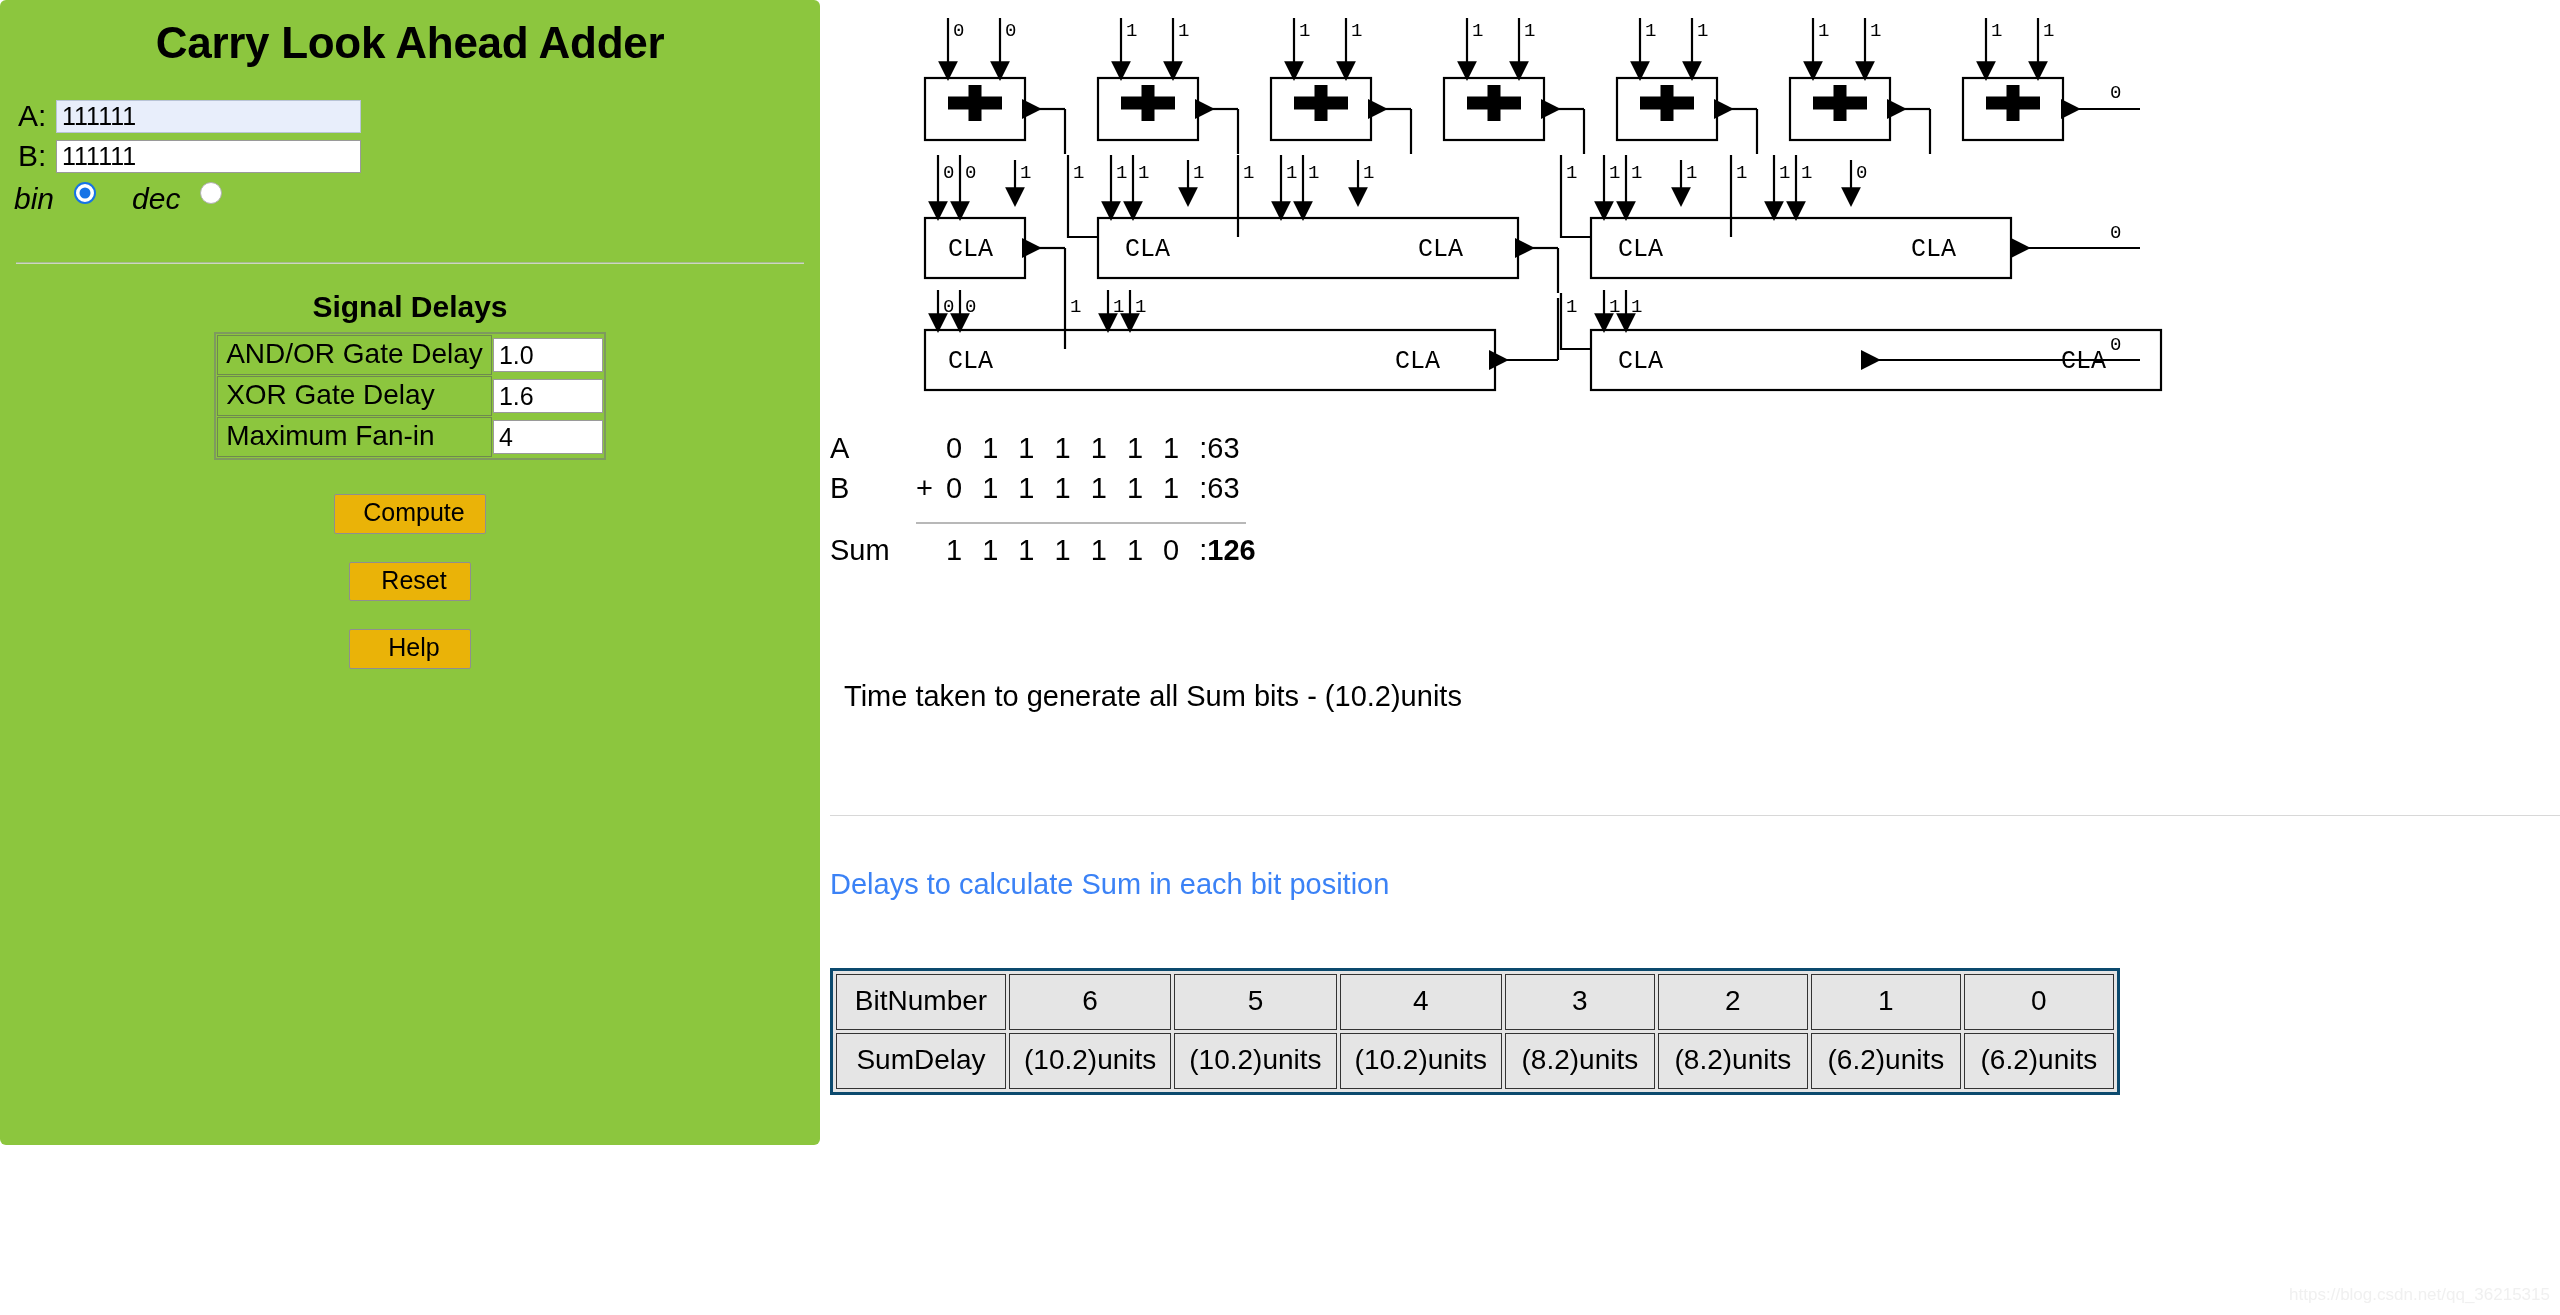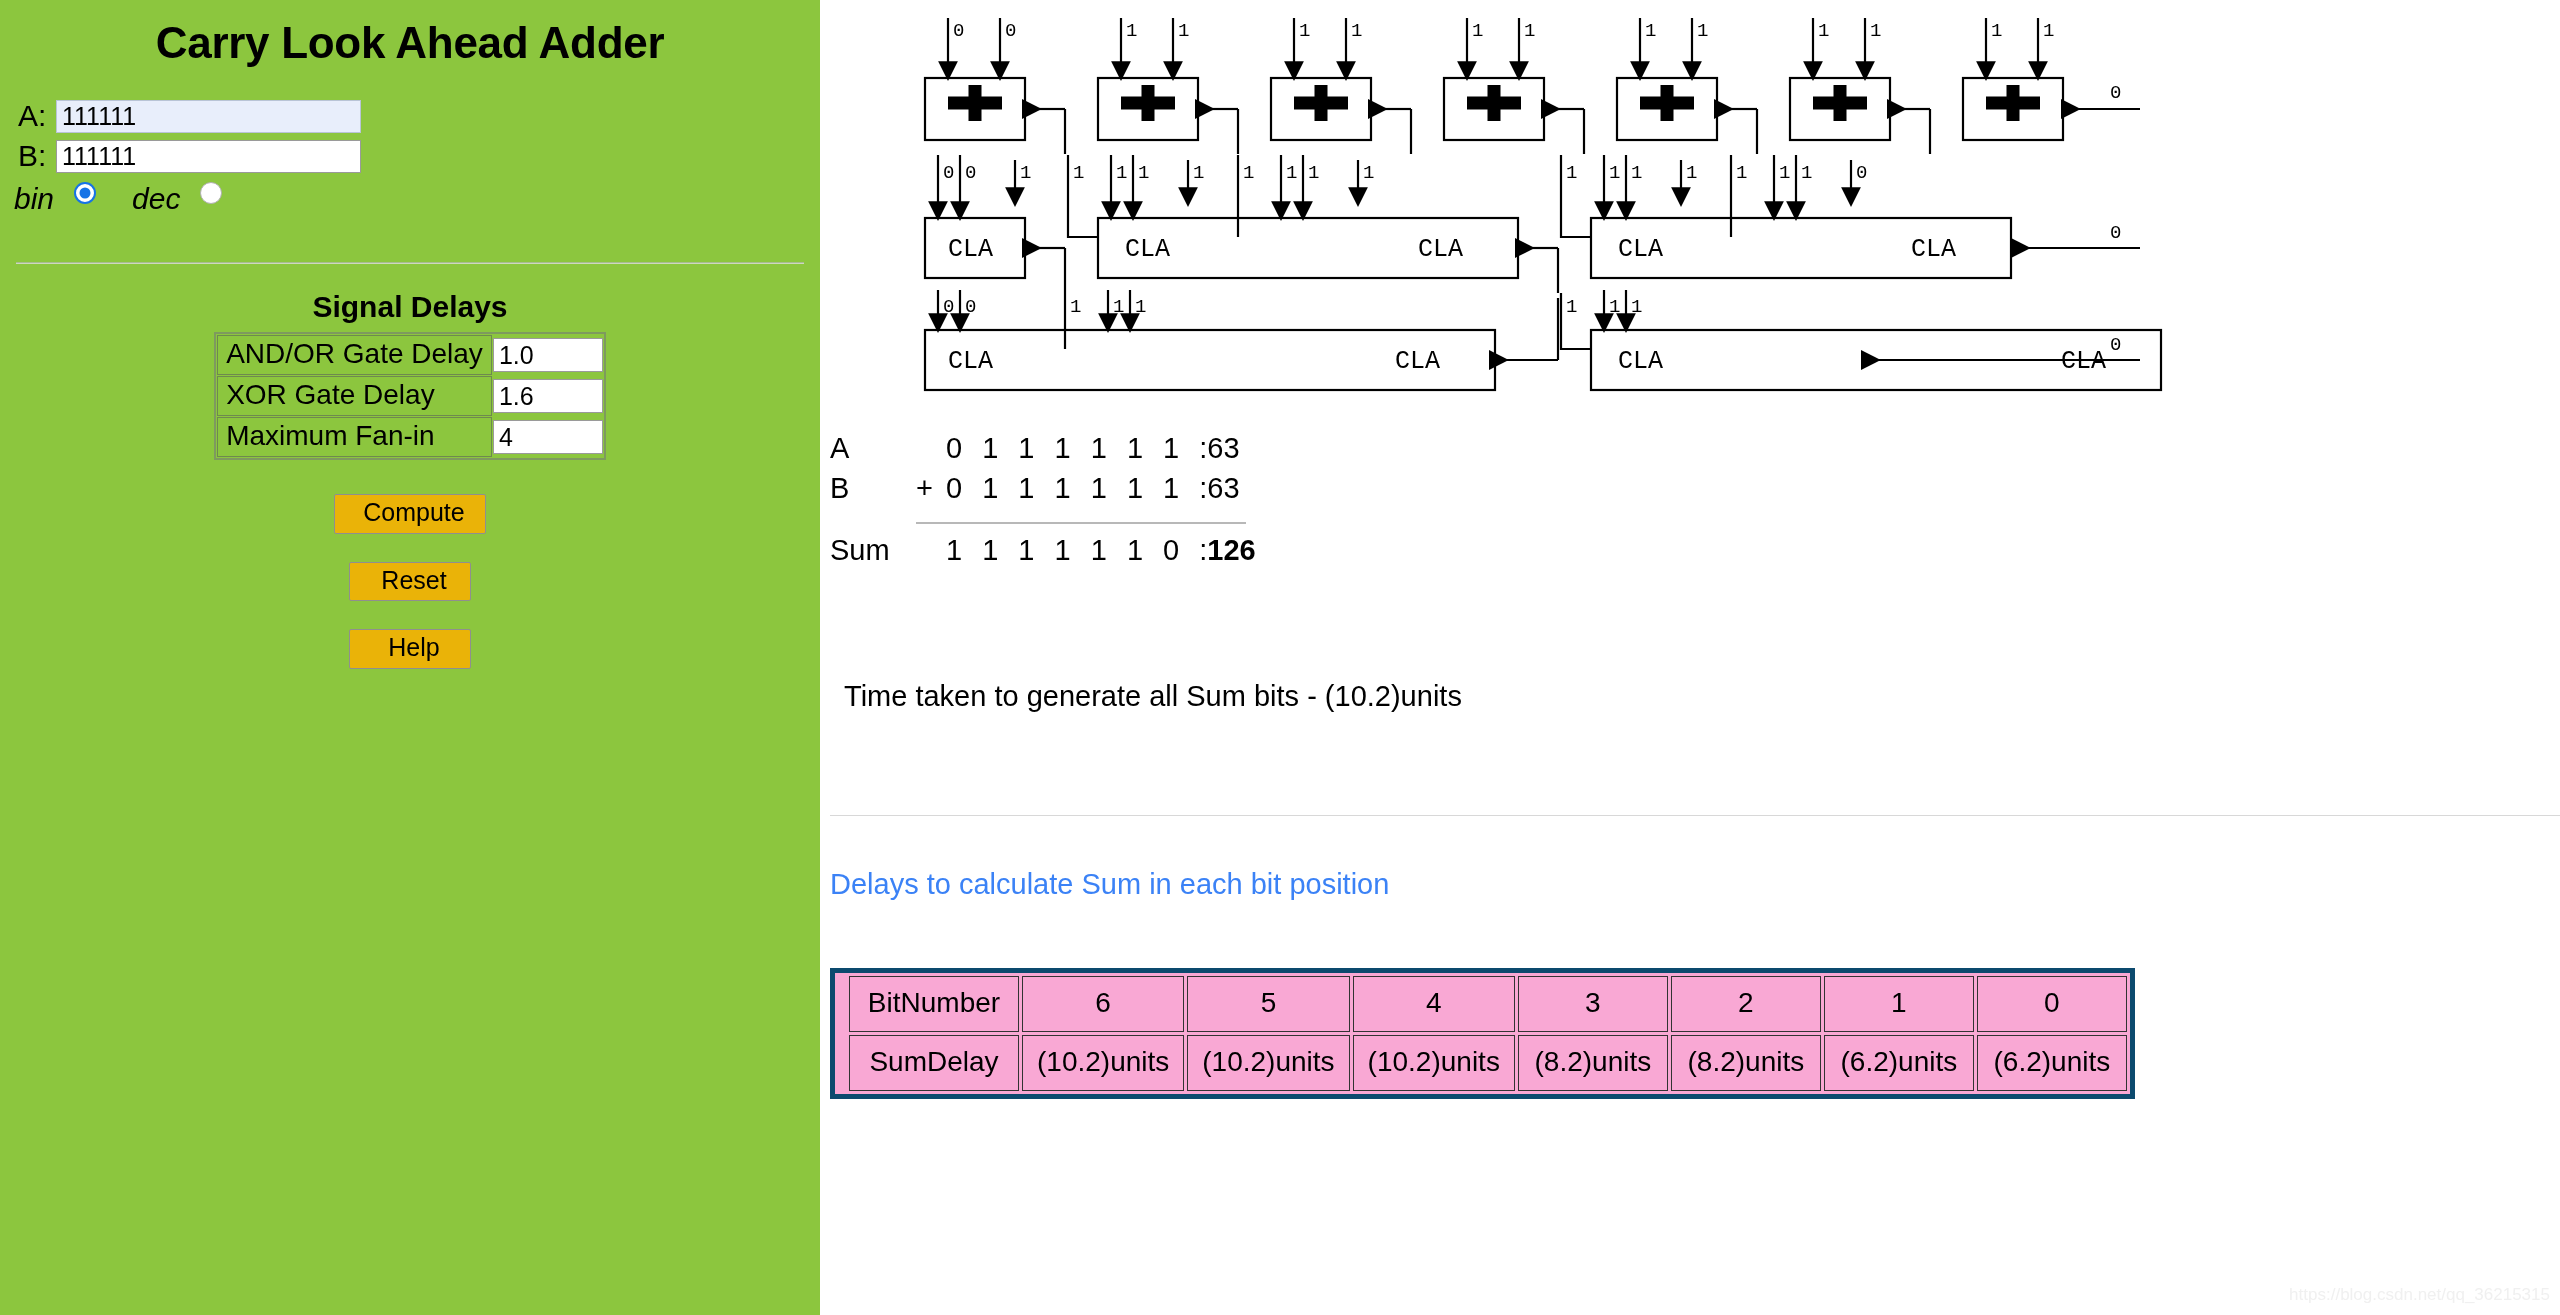--- a/index.html
+++ b/index.html
@@ -9,24 +9,25 @@
     width: 2560px; height: 1315px;
     background: #ffffff;
     font-family: "Liberation Sans", sans-serif;
     overflow: hidden;
   }
   .app { position: relative; width: 2560px; height: 1315px; display: flex; }
 
   
   .left-panel {
     width: 820px;
-    height: 1315px;
+    height: 1145px;
     background: #8cc63e;
     position: relative;
     flex: 0 0 820px;
+    border-radius: 6px;
   }
   .panel-title {
     text-align: center;
     font-size: 44px;
     font-weight: bold;
     color: #000;
     margin: 18px 0 0 0;
     letter-spacing: -0.3px;
   }
   .field-row {
@@ -211,23 +212,22 @@
     left: 10px;
     top: 868px;
     font-size: 29px;
     color: #3b82f6;
   }
 
   .bitdelay-wrap { position: absolute; left: 10px; top: 968px; }
   table.bitdelay {
     border-collapse: separate;
     border-spacing: 3px;
-    border: 5px solid #0c4a6e;
-    background: #f9a8d4;
-    padding-left: 11px;
+    border: 3px solid #0c4a6e;
+    background: #e5e5e5;
   }
   table.bitdelay td {
     border: 1px solid #333;
     font-size: 28px;
     color: #000;
     text-align: center;
     padding: 10px 14px 12px 14px;
     white-space: nowrap;
     min-width: 150px;
   }

